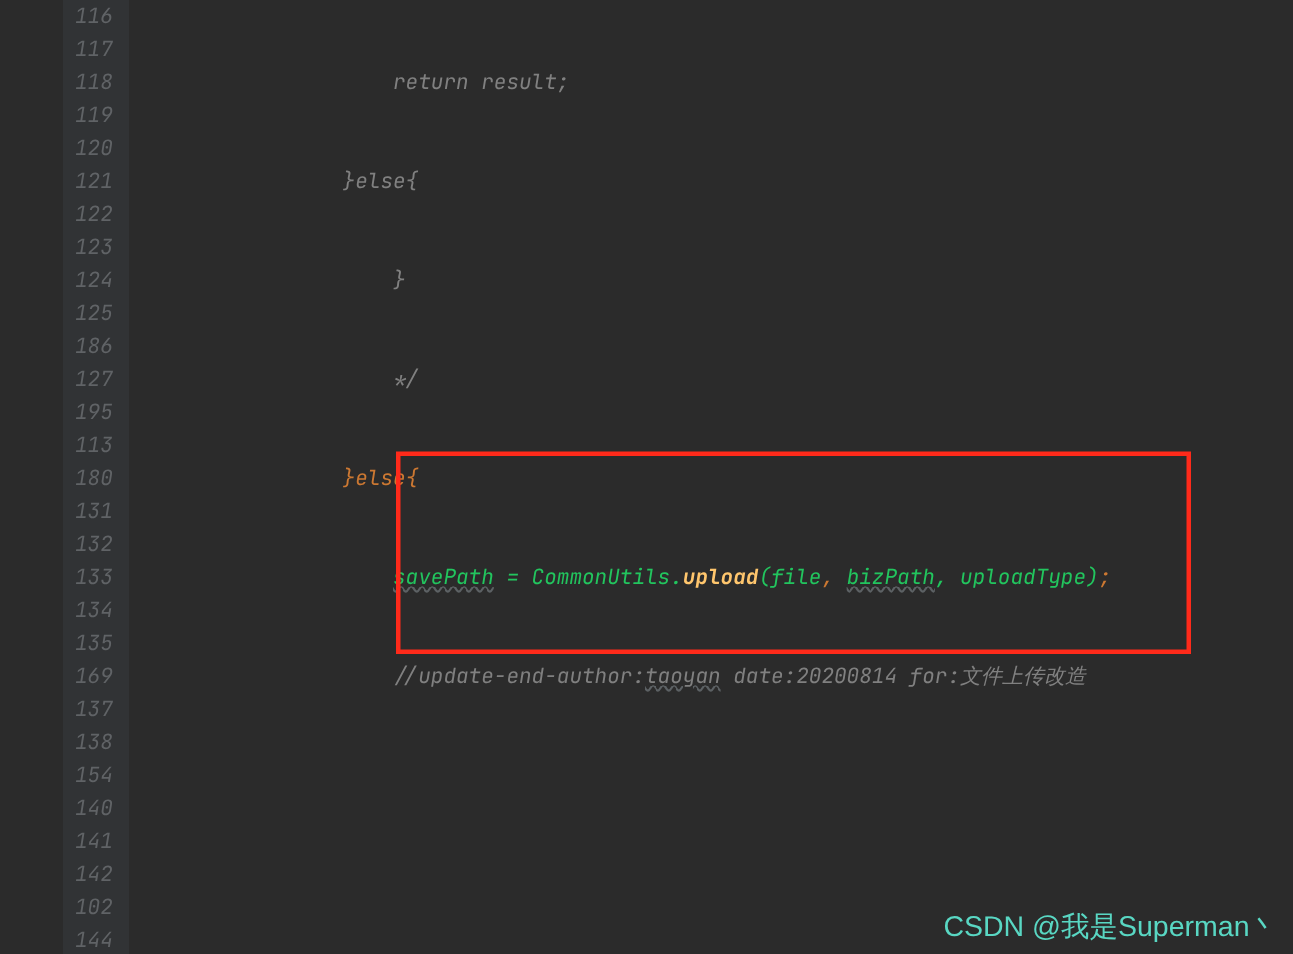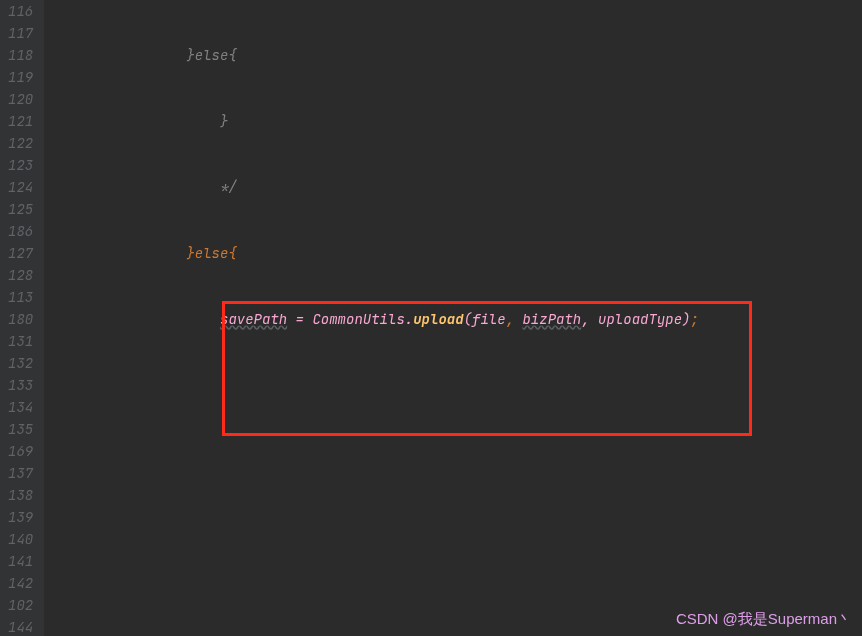--- a/index.html
+++ b/index.html
@@ -11,20 +11,21 @@
     color: #a9b7c6;
     width: 862px;
     height: 636px;
     overflow: hidden;
     position: relative;
   }
   .editor {
     display: flex;
     width: 100%;
     height: 100%;
+    padding-left: 42px;
   }
   .gutter {
     background: #313335;
     color: #606366;
     text-align: right;
     padding: 0 12px 0 8px;
     user-select: none;
     width: 44px;
     flex-shrink: 0;
   }
@@ -35,83 +36,85 @@
     position: relative;
     white-space: pre;
     font-style: italic;
   }
   .code .line { height: 22px; padding-left: 8px; }
   .kw { color: #cc7832; }
   .cmt { color: #808080; }
   .fn { color: #ffc66d; font-style: italic; font-weight: bold; }
   .ul { text-decoration-line: underline; text-decoration-style: wavy; text-decoration-color: #5c6164; }
   .punct { color: #cc7832; }
-  .plain { color: #f9a8d4; }
+  .plain { color: #22c55e; }
   .redbox {
     position: absolute;
     border: 3px solid #ff2a1a;
     left: 178px;
     top: 301px;
     width: 530px;
     height: 135px;
     pointer-events: none;
   }
   .watermark {
     position: absolute;
     right: 10px;
     bottom: 6px;
-    color: #f0abfc;
+    color: #5eead4;
     font-style: normal;
     font-family: sans-serif;
-    font-size: 15px;
+    font-size: 19px;
     opacity: 0.9;
   }
 </style>
 </head>
 <body>
 
 <div class="editor">
   <div class="gutter">
     <div>116</div>
     <div>117</div>
     <div>118</div>
     <div>119</div>
     <div>120</div>
     <div>121</div>
     <div>122</div>
     <div>123</div>
     <div>124</div>
     <div>125</div>
     <div>186</div>
     <div>127</div>
-    <div>128</div>
+    <div>195</div>
     <div>113</div>
     <div>180</div>
     <div>131</div>
     <div>132</div>
     <div>133</div>
     <div>134</div>
     <div>135</div>
     <div>169</div>
     <div>137</div>
     <div>138</div>
-    <div>139</div>
+    <div>154</div>
     <div>140</div>
     <div>141</div>
     <div>142</div>
     <div>102</div>
     <div>144</div>
   </div>
 
   <div class="code">
+    <div class="line">                    <span class="cmt">return result;</span></div>
     <div class="line">                <span class="cmt">}else{</span></div>
     <div class="line">                    <span class="cmt">}</span></div>
     <div class="line">                    <span class="cmt">*/</span></div>
     <div class="line">                <span class="kw">}</span><span class="kw">else</span><span class="kw">{</span></div>
     <div class="line">                    <span class="plain ul">savePath</span><span class="plain"> = CommonUtils.</span><span class="fn">upload</span><span class="plain">(</span><span class="plain">file</span><span class="punct">, </span><span class="plain ul">bizPath</span><span class="plain">, uploadType)</span><span class="punct">;</span></div>
+    <div class="line">                    <span class="cmt">//update-end-author:</span><span class="cmt ul">taoyan</span><span class="cmt"> date:20200814 for:文件上传改造</span></div>
     
     
     
     
     
     
     
     
     
     

